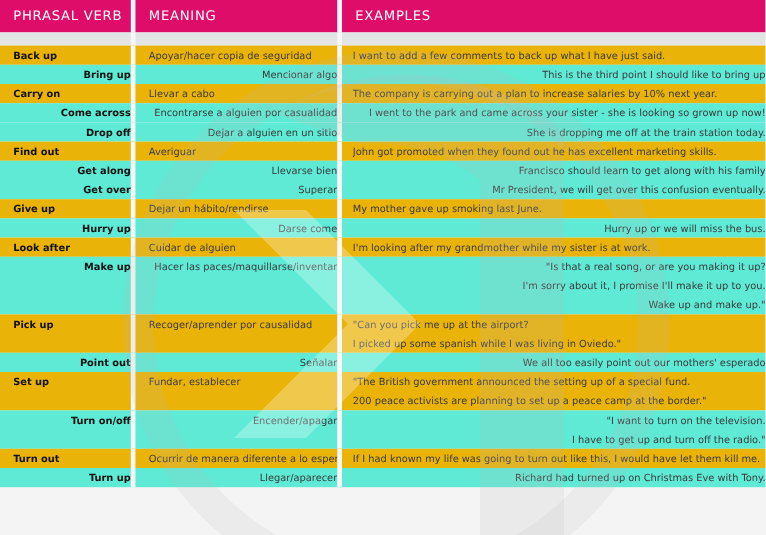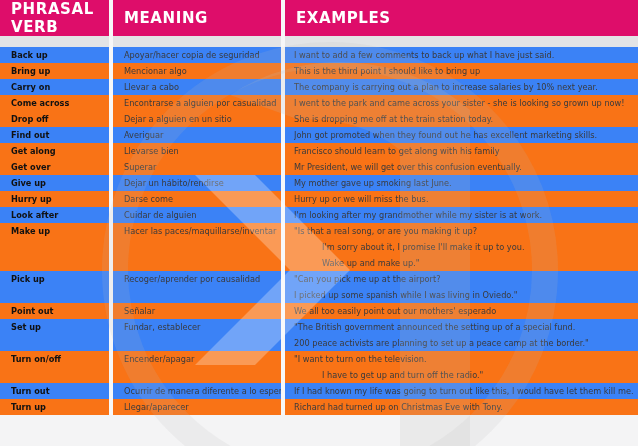--- a/index.html
+++ b/index.html
@@ -15,37 +15,37 @@
   table.pv {
     position:absolute; left:0; top:0; width:638px;
     border-collapse:separate; border-spacing:0;
     table-layout:fixed; z-index:1;
   }
   col.c1 { width:113px; }
   col.c2 { width:172px; }
   col.c3 { width:353px; }
   thead th {
     background:#de0d6a; color:#ffffff; text-align:left;
-    font-weight:bold; font-size:15px; letter-spacing:0.6px;
+    font-weight:normal; font-size:11px; letter-spacing:0.6px;
     height:27px; padding:0 0 0 11px; vertical-align:middle;
     border-right:4px solid #f7f7f8;
   }
   thead th:last-child { border-right:none; }
   tr.spacer td { height:11px; background:#e3e4e6; padding:0; border-right:4px solid #f7f7f8; }
   tr.spacer td:last-child { border-right:none; }
   tbody td {
     font-size:8.2px; color:#3a3a3c; padding:0 0 0 11px;
     vertical-align:top; border-right:4px solid #f7f7f8;
   }
   tbody td:last-child { border-right:none; }
   tbody td.verb { color:#111; font-weight:bold; }
   tbody td .line { height:16px; line-height:16px; white-space:nowrap; overflow:hidden; }
   tbody td.verb .line, tbody td.mean .line { }
-  tr.odd td { background:#3b82f6; }
-  tr.even td { background:#f97316; }
+  tr.odd td { background:#eab308; }
+  tr.even td { background:#5eead4;text-align:right; }
   tr.even td.ex .line + .line { border-top:0;padding-left:28px; }
   td.ex { padding-left:9px; }
 </style>
 </head>
 <body>
 
 <table class="pv">
   <colgroup>
       <col class="c1">
       <col class="c2">

